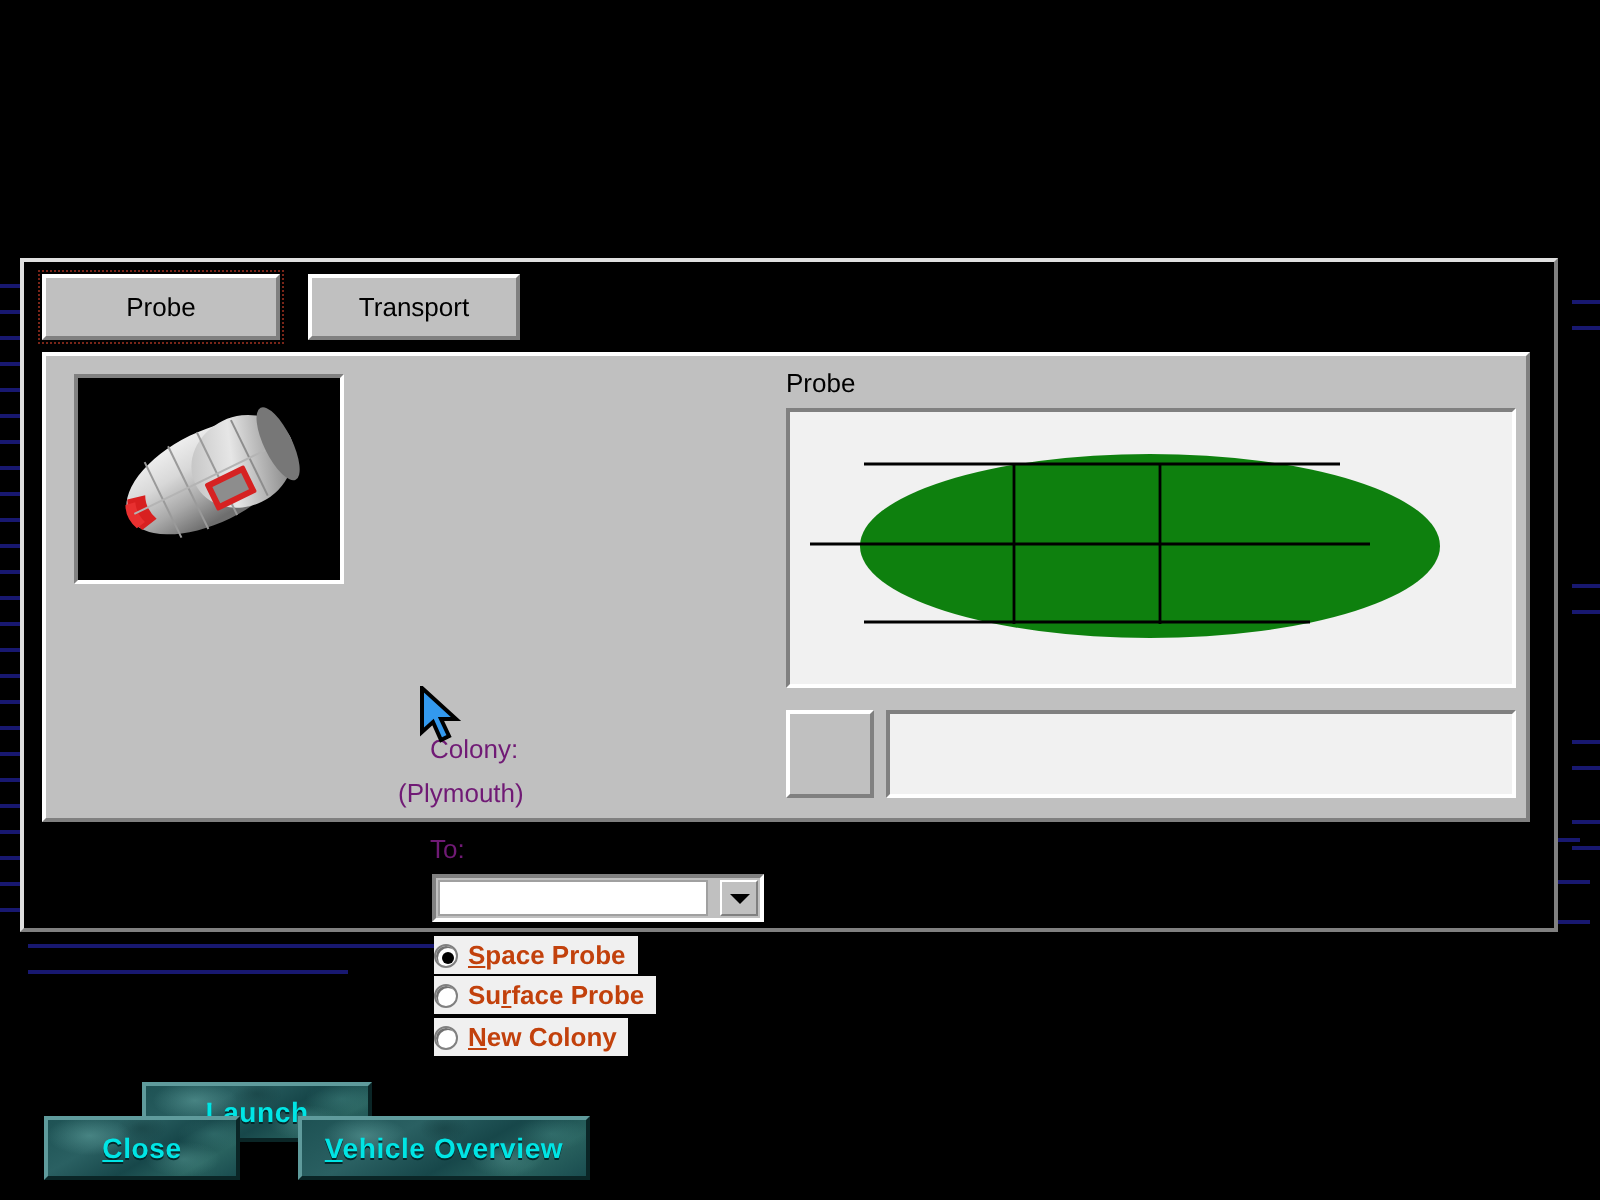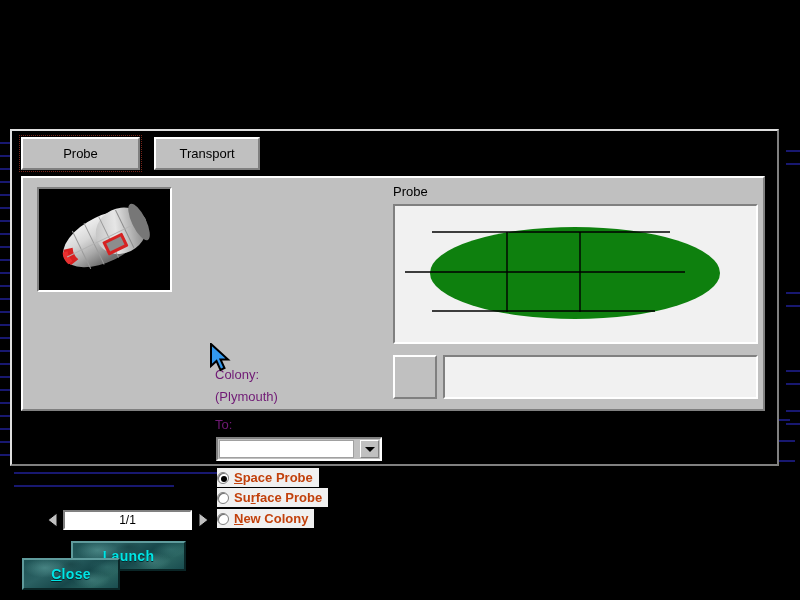--- a/index.html
+++ b/index.html
@@ -101,21 +101,21 @@
   }
 
   
   .plain-label {
     position: absolute;
     font-size: 13px;
     color: #701a75;
     white-space: nowrap;
   }
   #lbl-colony  { left: 192px; top: 189px; }
-  #lbl-colonyval { left: 192px; top: 211px; }
+  #lbl-colonyval { left: 176px; top: 211px; }
   #lbl-to      { left: 192px; top: 239px; }
 
   
   #combo {
     position: absolute;
     left: 193px; top: 259px;
     width: 166px; height: 24px;
     background: #c0c0c0;
     border-top: 2px solid #808080;
     border-left: 2px solid #808080;
@@ -429,33 +429,20 @@
       </div>
       <div class="radio-row" id="radio-surface">
         <span class="radio-mark"></span>
         <span class="radio-label"><span>Su</span><u>r</u><span>face Probe</span></span>
       </div>
       <div class="radio-row" id="radio-new">
         <span class="radio-mark"></span>
         <span class="radio-label"><u>N</u><span>ew Colony</span></span>
       </div>
 
-      <div id="pager">
-        <div class="tri-btn">
-          <svg width="11" height="16" viewBox="0 0 11 16">
-            <polygon points="1,8 10,1 10,15" fill="#c0c0c0" stroke="#000000" stroke-width="1"></polygon>
-          </svg>
-        </div>
-        <div id="pager-field">1/1</div>
-        <div class="tri-btn">
-          <svg width="11" height="16" viewBox="0 0 11 16">
-            <polygon points="10,8 1,1 1,15" fill="#c0c0c0" stroke="#000000" stroke-width="1"></polygon>
-          </svg>
-        </div>
-      </div>
 
       <div class="tex-btn" id="btn-launch">
         <span><u>L</u><span>aunch</span></span>
       </div>
 
       <div id="probe-group">
         <div id="probe-group-title">Probe</div>
 
         <div id="probe-canvas">
           <svg width="361" height="136" viewBox="0 0 361 136">
@@ -472,19 +459,22 @@
         <div id="probe-statusrow">
           <div id="probe-sq-btn"></div>
           <div id="probe-listbox"></div>
         </div>
       </div>
     </div>
 
     <div class="tex-btn" id="btn-close">
       <span><u>C</u><span>lose</span></span>
     </div>
+    <div class="tex-btn" id="btn-vehicle">
+      <span><u>V</u><span>ehicle Overview</span></span>
+    </div>
   </div>
 
   <svg id="cursor" viewBox="0 0 22 30">
     <polygon points="1,1 1,23 6.5,18 10.5,27 14.5,25 10.5,16.5 18,16.5" fill="#3399ee" stroke="#000000" stroke-width="2" stroke-linejoin="miter"></polygon>
   </svg>
 
 </div>
 
 </body></html>

